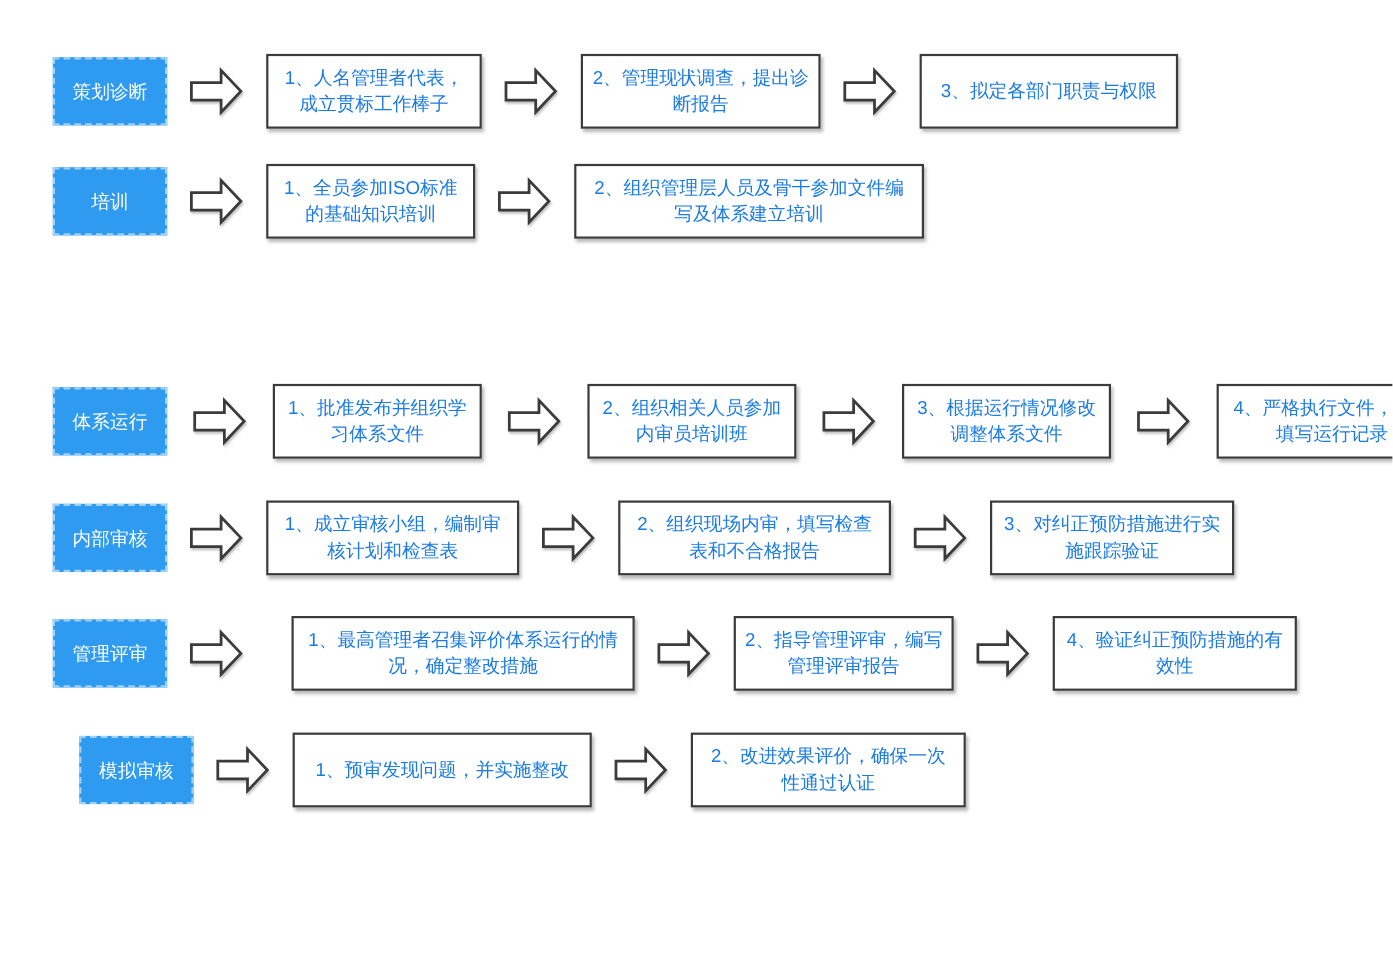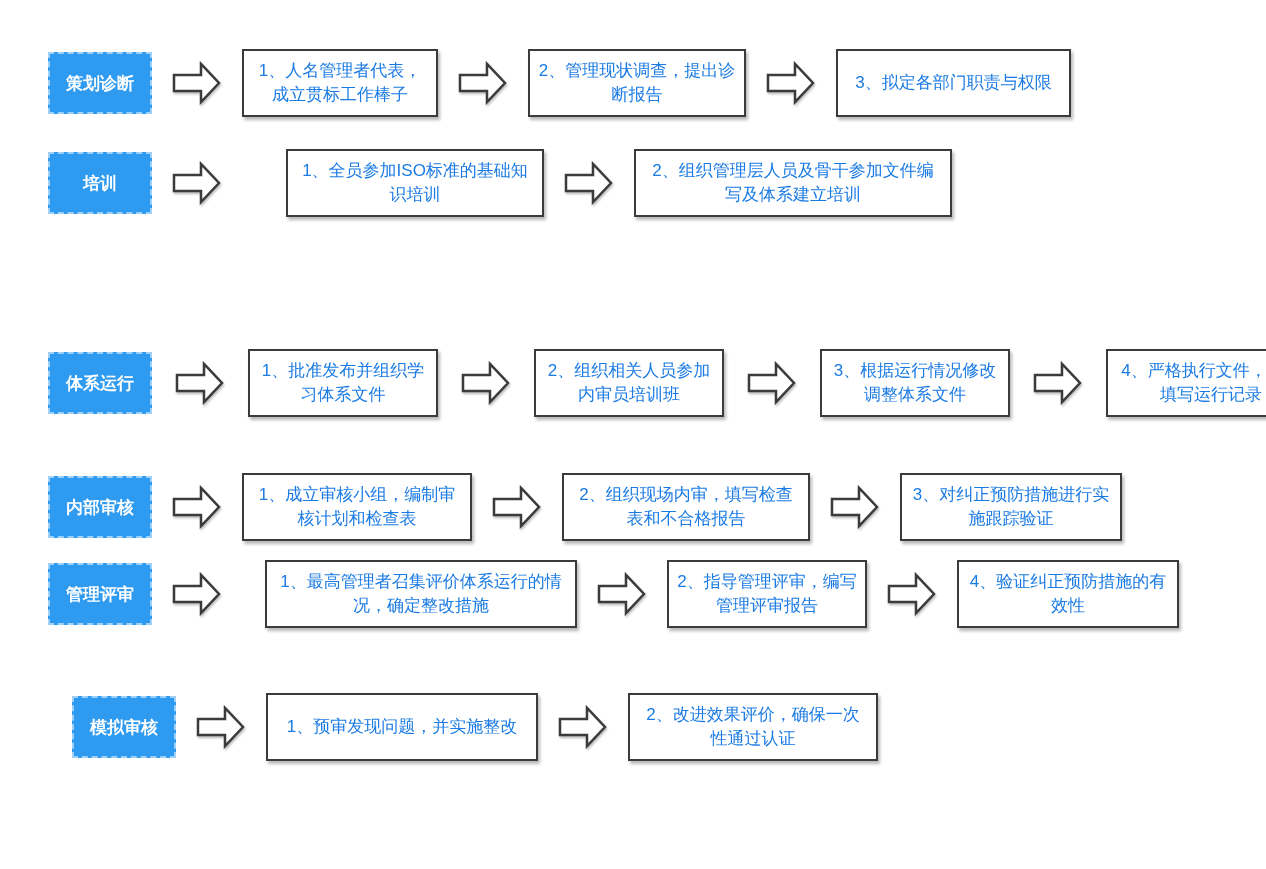--- a/index.html
+++ b/index.html
@@ -29,21 +29,20 @@
     width: 100px;
     height: 58px;
     background: var(--label-fill, #2E9AF0);
     border: 2px dashed var(--label-border, #9FD1F8);
     color: var(--label-text, #ffffff);
     font-size: 17px;
     display: flex;
     align-items: center;
     justify-content: center;
     text-align: center;
-    font-weight: bold;
   }
   .step-box {
     flex: 0 0 auto;
     min-height: 68px;
     background: #ffffff;
     border: 2px solid var(--step-border, #3B3B3B);
     box-shadow: 2px 3px 3px rgba(0,0,0,0.28);
     color: var(--step-text, #1B7BE4);
     font-size: 17px;
     line-height: 1.4;
@@ -89,21 +88,21 @@
     <div class="step-box" style="width:235px;">3、拟定各部门职责与权限</div>
   </div>
 
   <div class="flow-row" style="top:143px;">
     <div class="label-box">培训</div>
     <div class="arrow">
         <svg width="50" height="46" viewBox="0 0 50 46">
           <polygon points="2,15 29,15 29,4 47,23 29,42 29,31 2,31" fill="#ffffff" stroke="#3B3B3B" stroke-width="2.5" stroke-linejoin="miter"></polygon>
         </svg>
       </div>
-    <div class="step-box" style="width:258px;margin-left:44px;">1、全员参加ISO标准的基础知识培训</div>
+    <div class="step-box" style="width:190px;">1、全员参加ISO标准的基础知识培训</div>
     <div class="arrow">
         <svg width="50" height="46" viewBox="0 0 50 46">
           <polygon points="2,15 29,15 29,4 47,23 29,42 29,31 2,31" fill="#ffffff" stroke="#3B3B3B" stroke-width="2.5" stroke-linejoin="miter"></polygon>
         </svg>
       </div>
     <div class="step-box" style="width:318px;">2、组织管理层人员及骨干参加文件编写及体系建立培训</div>
   </div>
 
 
   <div class="flow-row tight" style="top:343px;gap:23px;">
@@ -127,21 +126,21 @@
       </div>
     <div class="step-box" style="width:190px;">3、根据运行情况修改调整体系文件</div>
     <div class="arrow">
         <svg width="50" height="46" viewBox="0 0 50 46">
           <polygon points="2,15 29,15 29,4 47,23 29,42 29,31 2,31" fill="#ffffff" stroke="#3B3B3B" stroke-width="2.5" stroke-linejoin="miter"></polygon>
         </svg>
       </div>
     <div class="step-box" style="width:210px;">4、严格执行文件，认真填写运行记录</div>
   </div>
 
-  <div class="flow-row" style="top:467px;">
+  <div class="flow-row" style="top:449px;">
     <div class="label-box">内部审核</div>
     <div class="arrow">
         <svg width="50" height="46" viewBox="0 0 50 46">
           <polygon points="2,15 29,15 29,4 47,23 29,42 29,31 2,31" fill="#ffffff" stroke="#3B3B3B" stroke-width="2.5" stroke-linejoin="miter"></polygon>
         </svg>
       </div>
     <div class="step-box" style="width:230px;">1、成立审核小组，编制审核计划和检查表</div>
     <div class="arrow">
         <svg width="50" height="46" viewBox="0 0 50 46">
           <polygon points="2,15 29,15 29,4 47,23 29,42 29,31 2,31" fill="#ffffff" stroke="#3B3B3B" stroke-width="2.5" stroke-linejoin="miter"></polygon>
@@ -171,21 +170,21 @@
       </div>
     <div class="step-box" style="width:200px;">2、指导管理评审，编写管理评审报告</div>
     <div class="arrow">
         <svg width="50" height="46" viewBox="0 0 50 46">
           <polygon points="2,15 29,15 29,4 47,23 29,42 29,31 2,31" fill="#ffffff" stroke="#3B3B3B" stroke-width="2.5" stroke-linejoin="miter"></polygon>
         </svg>
       </div>
     <div class="step-box" style="width:222px;">4、验证纠正预防措施的有效性</div>
   </div>
 
-  <div class="flow-row" style="top:687px;padding-left:24px;">
+  <div class="flow-row" style="top:660px;padding-left:24px;">
     <div class="label-box">模拟审核</div>
     <div class="arrow">
         <svg width="50" height="46" viewBox="0 0 50 46">
           <polygon points="2,15 29,15 29,4 47,23 29,42 29,31 2,31" fill="#ffffff" stroke="#3B3B3B" stroke-width="2.5" stroke-linejoin="miter"></polygon>
         </svg>
       </div>
     <div class="step-box" style="width:272px;">1、预审发现问题，并实施整改</div>
     <div class="arrow">
         <svg width="50" height="46" viewBox="0 0 50 46">
           <polygon points="2,15 29,15 29,4 47,23 29,42 29,31 2,31" fill="#ffffff" stroke="#3B3B3B" stroke-width="2.5" stroke-linejoin="miter"></polygon>

